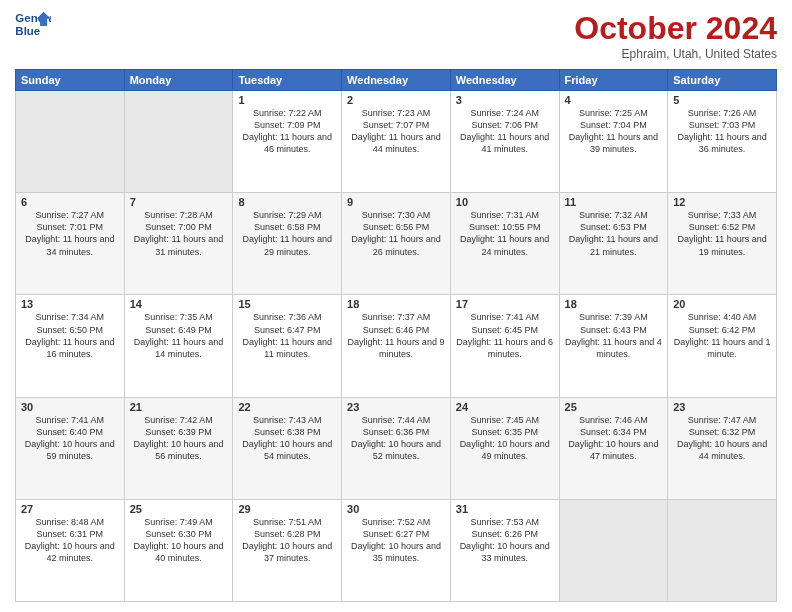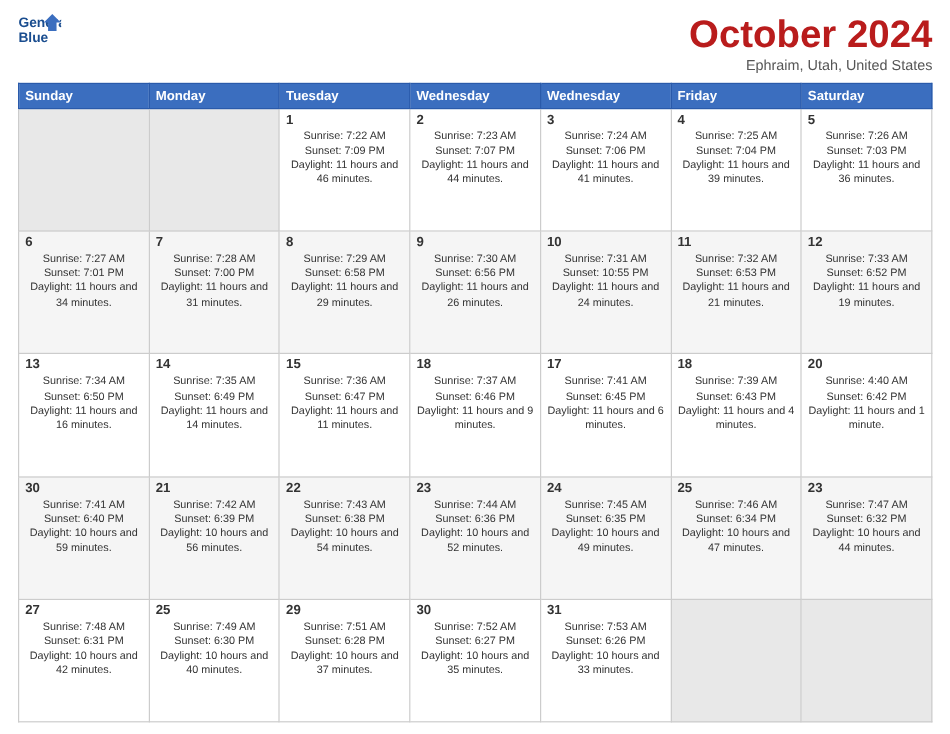--- a/index.html
+++ b/index.html
@@ -288,21 +288,21 @@
           <td>
             <span class="day-number">23</span>
             <div class="day-info">Sunrise: 7:47 AM
 Sunset: 6:32 PM
 Daylight: 10 hours and 44 minutes.</div>
           </td>
         </tr>
         <tr>
           <td>
             <span class="day-number">27</span>
-            <div class="day-info">Sunrise: 7:48 AM
+            <div class="day-info">Sunrise: 8:48 AM
 Sunset: 6:31 PM
 Daylight: 10 hours and 42 minutes.</div>
           </td>
           <td>
             <span class="day-number">25</span>
             <div class="day-info">Sunrise: 7:49 AM
 Sunset: 6:30 PM
 Daylight: 10 hours and 40 minutes.</div>
           </td>
           <td>

